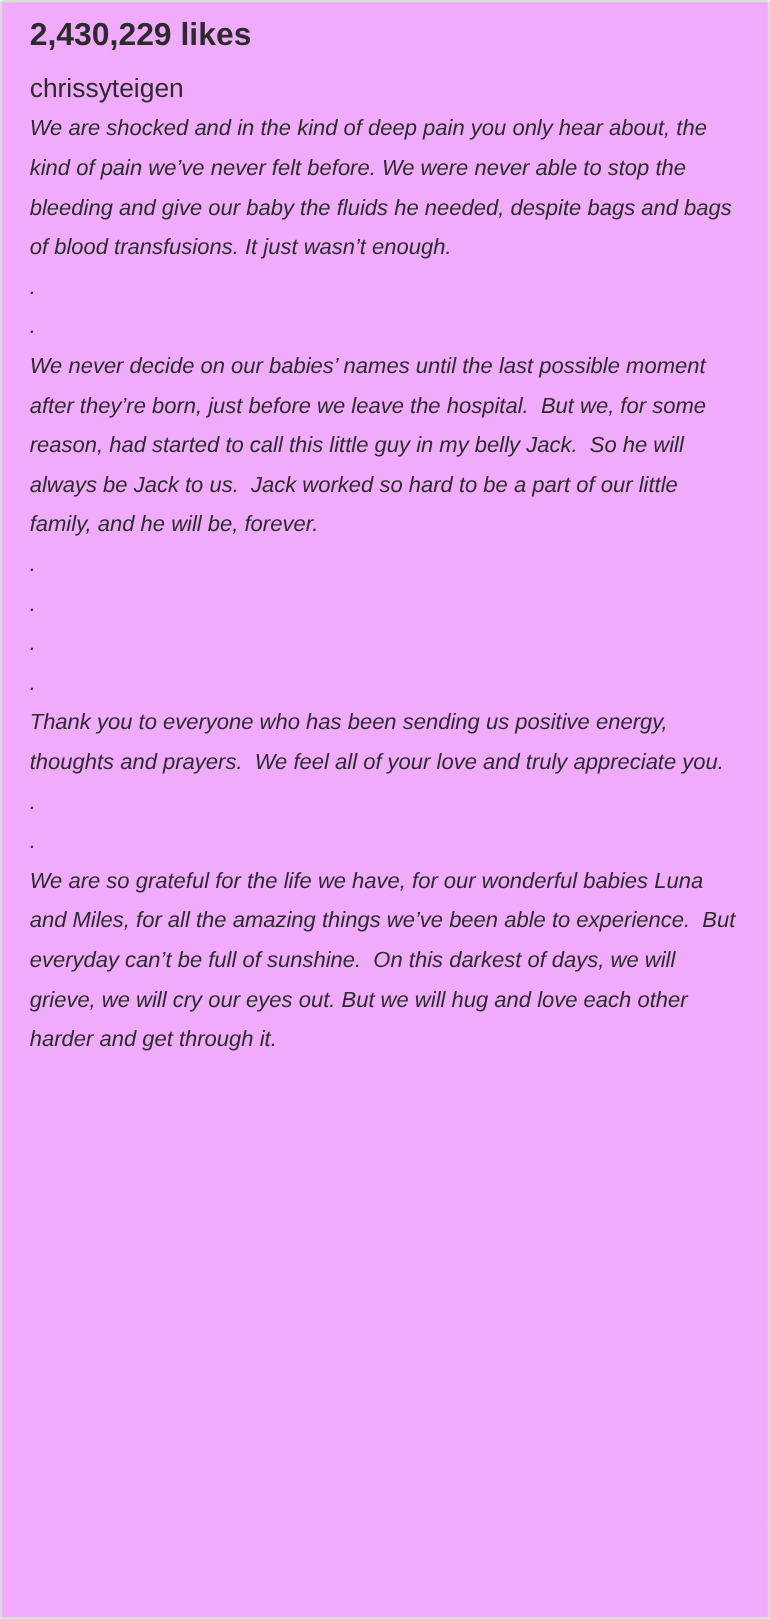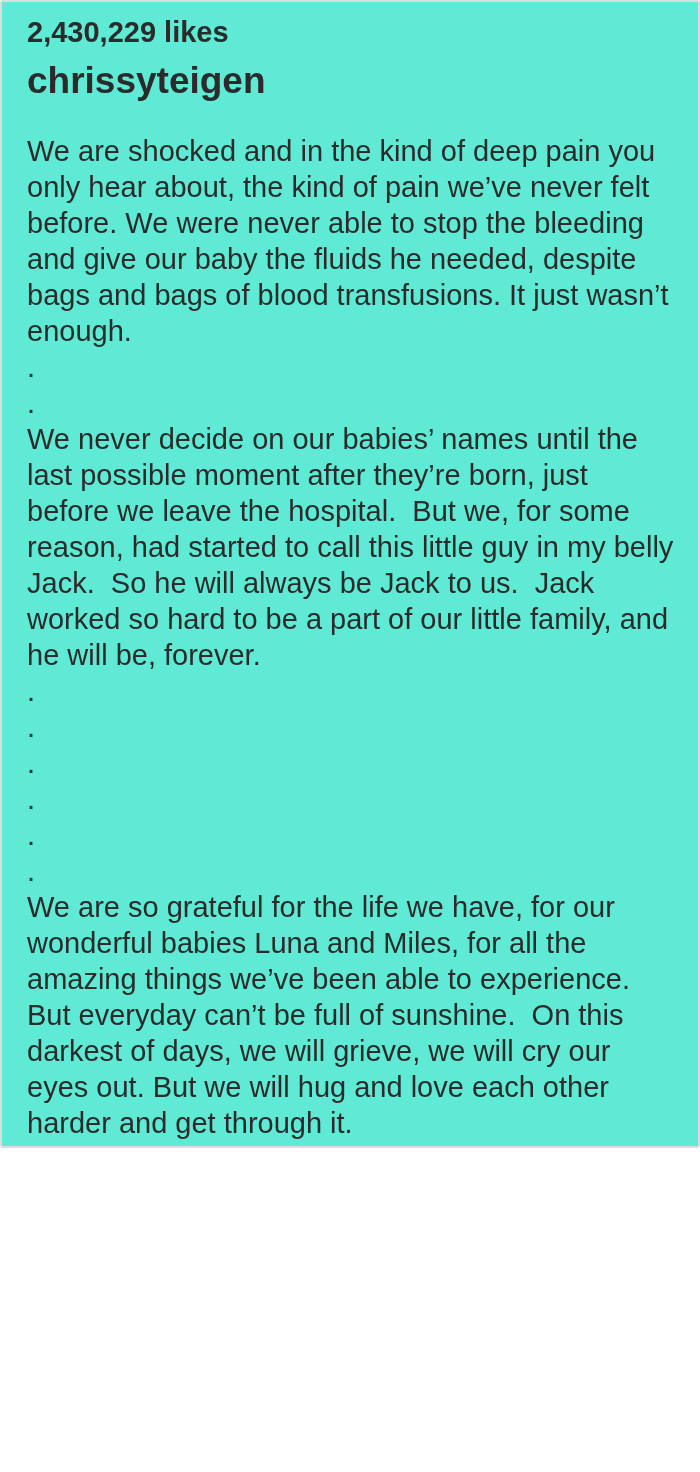--- a/index.html
+++ b/index.html
@@ -3,49 +3,49 @@
 <meta charset="utf-8">
 <style>
   html, body {
     margin: 0;
     padding: 0;
     background: #ffffff;
   }
   .post {
     box-sizing: border-box;
     width: 700px;
-    height: 1148px;
-    background: #5eead4;
+    height: 1472px;
+    background: #f0abfc;
     border: 2px solid #dcdcdc;
     border-radius: 3px;
     padding: 12px 24px 20px 25px;
     overflow: hidden;
     font-family: "Liberation Sans", "DejaVu Sans", sans-serif;
     color: #2b2b2b;
   }
   .likes {
     font-size: 29px;
     font-weight: 700;
     line-height: 36px;
     margin: 0 0 13px 0;
   }
   .username {
-    font-size: 37px;
-    font-weight: 700;
+    font-size: 24px;
+    font-weight: 400;
     line-height: 36px;
     margin: 0;
     display: inline-block;
     cursor: pointer;
   }
   .caption {
-    margin-top: 34px;
-    font-size: 29px;
+    font-size: 20px;
     font-weight: 400;
     line-height: 36px;
     letter-spacing: 0px;
+    font-style: italic;
   }
   .caption .block {
     white-space: pre-wrap;
     word-wrap: break-word;
     margin: 0;
   }
 </style>
 </head>
 <body>
 
@@ -58,17 +58,18 @@
 
   <div class="caption">
     <p class="block">We are shocked and in the kind of deep pain you only hear about, the kind of pain we’ve never felt before. We were never able to stop the bleeding and give our baby the fluids he needed, despite bags and bags of blood transfusions. It just wasn’t enough.</p>
     <p class="block">.</p>
     <p class="block">.</p>
     <p class="block">We never decide on our babies’ names until the last possible moment after they’re born, just before we leave the hospital.  But we, for some reason, had started to call this little guy in my belly Jack.  So he will always be Jack to us.  Jack worked so hard to be a part of our little family, and he will be, forever.</p>
     <p class="block">.</p>
     <p class="block">.</p>
     <p class="block">.</p>
     <p class="block">.</p>
+    <p class="block">Thank you to everyone who has been sending us positive energy, thoughts and prayers.  We feel all of your love and truly appreciate you.</p>
     <p class="block">.</p>
     <p class="block">.</p>
     <p class="block">We are so grateful for the life we have, for our wonderful babies Luna and Miles, for all the amazing things we’ve been able to experience.  But everyday can’t be full of sunshine.  On this darkest of days, we will grieve, we will cry our eyes out. But we will hug and love each other harder and get through it.</p>
   </div>
 </div>
 
 </body></html>

